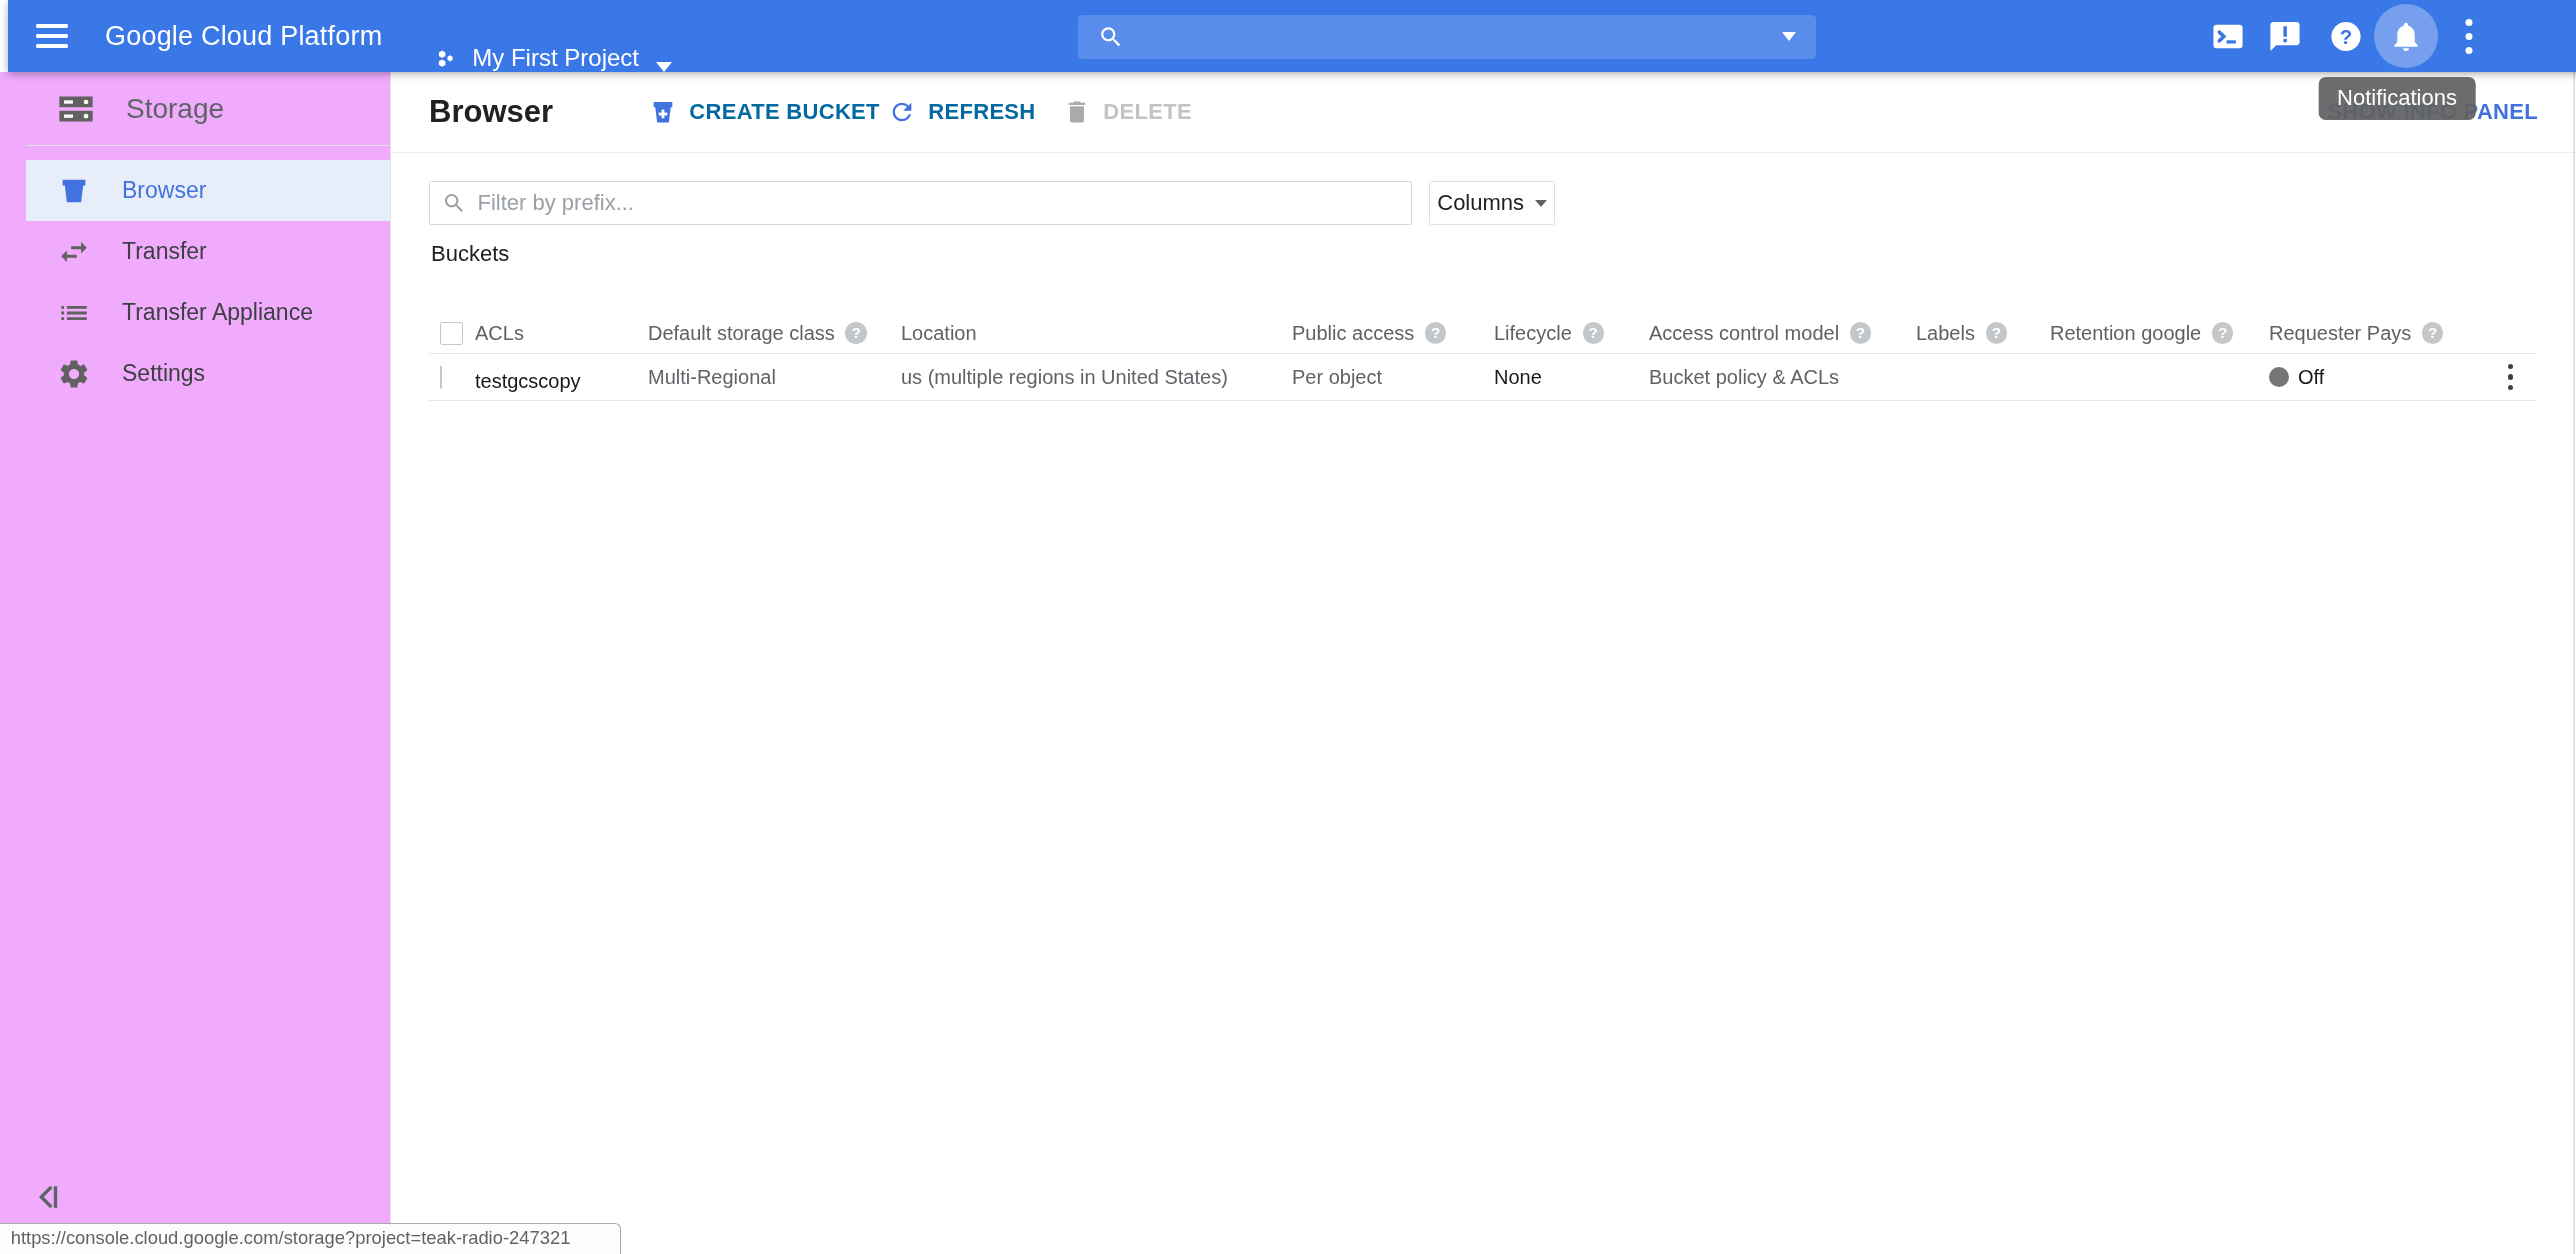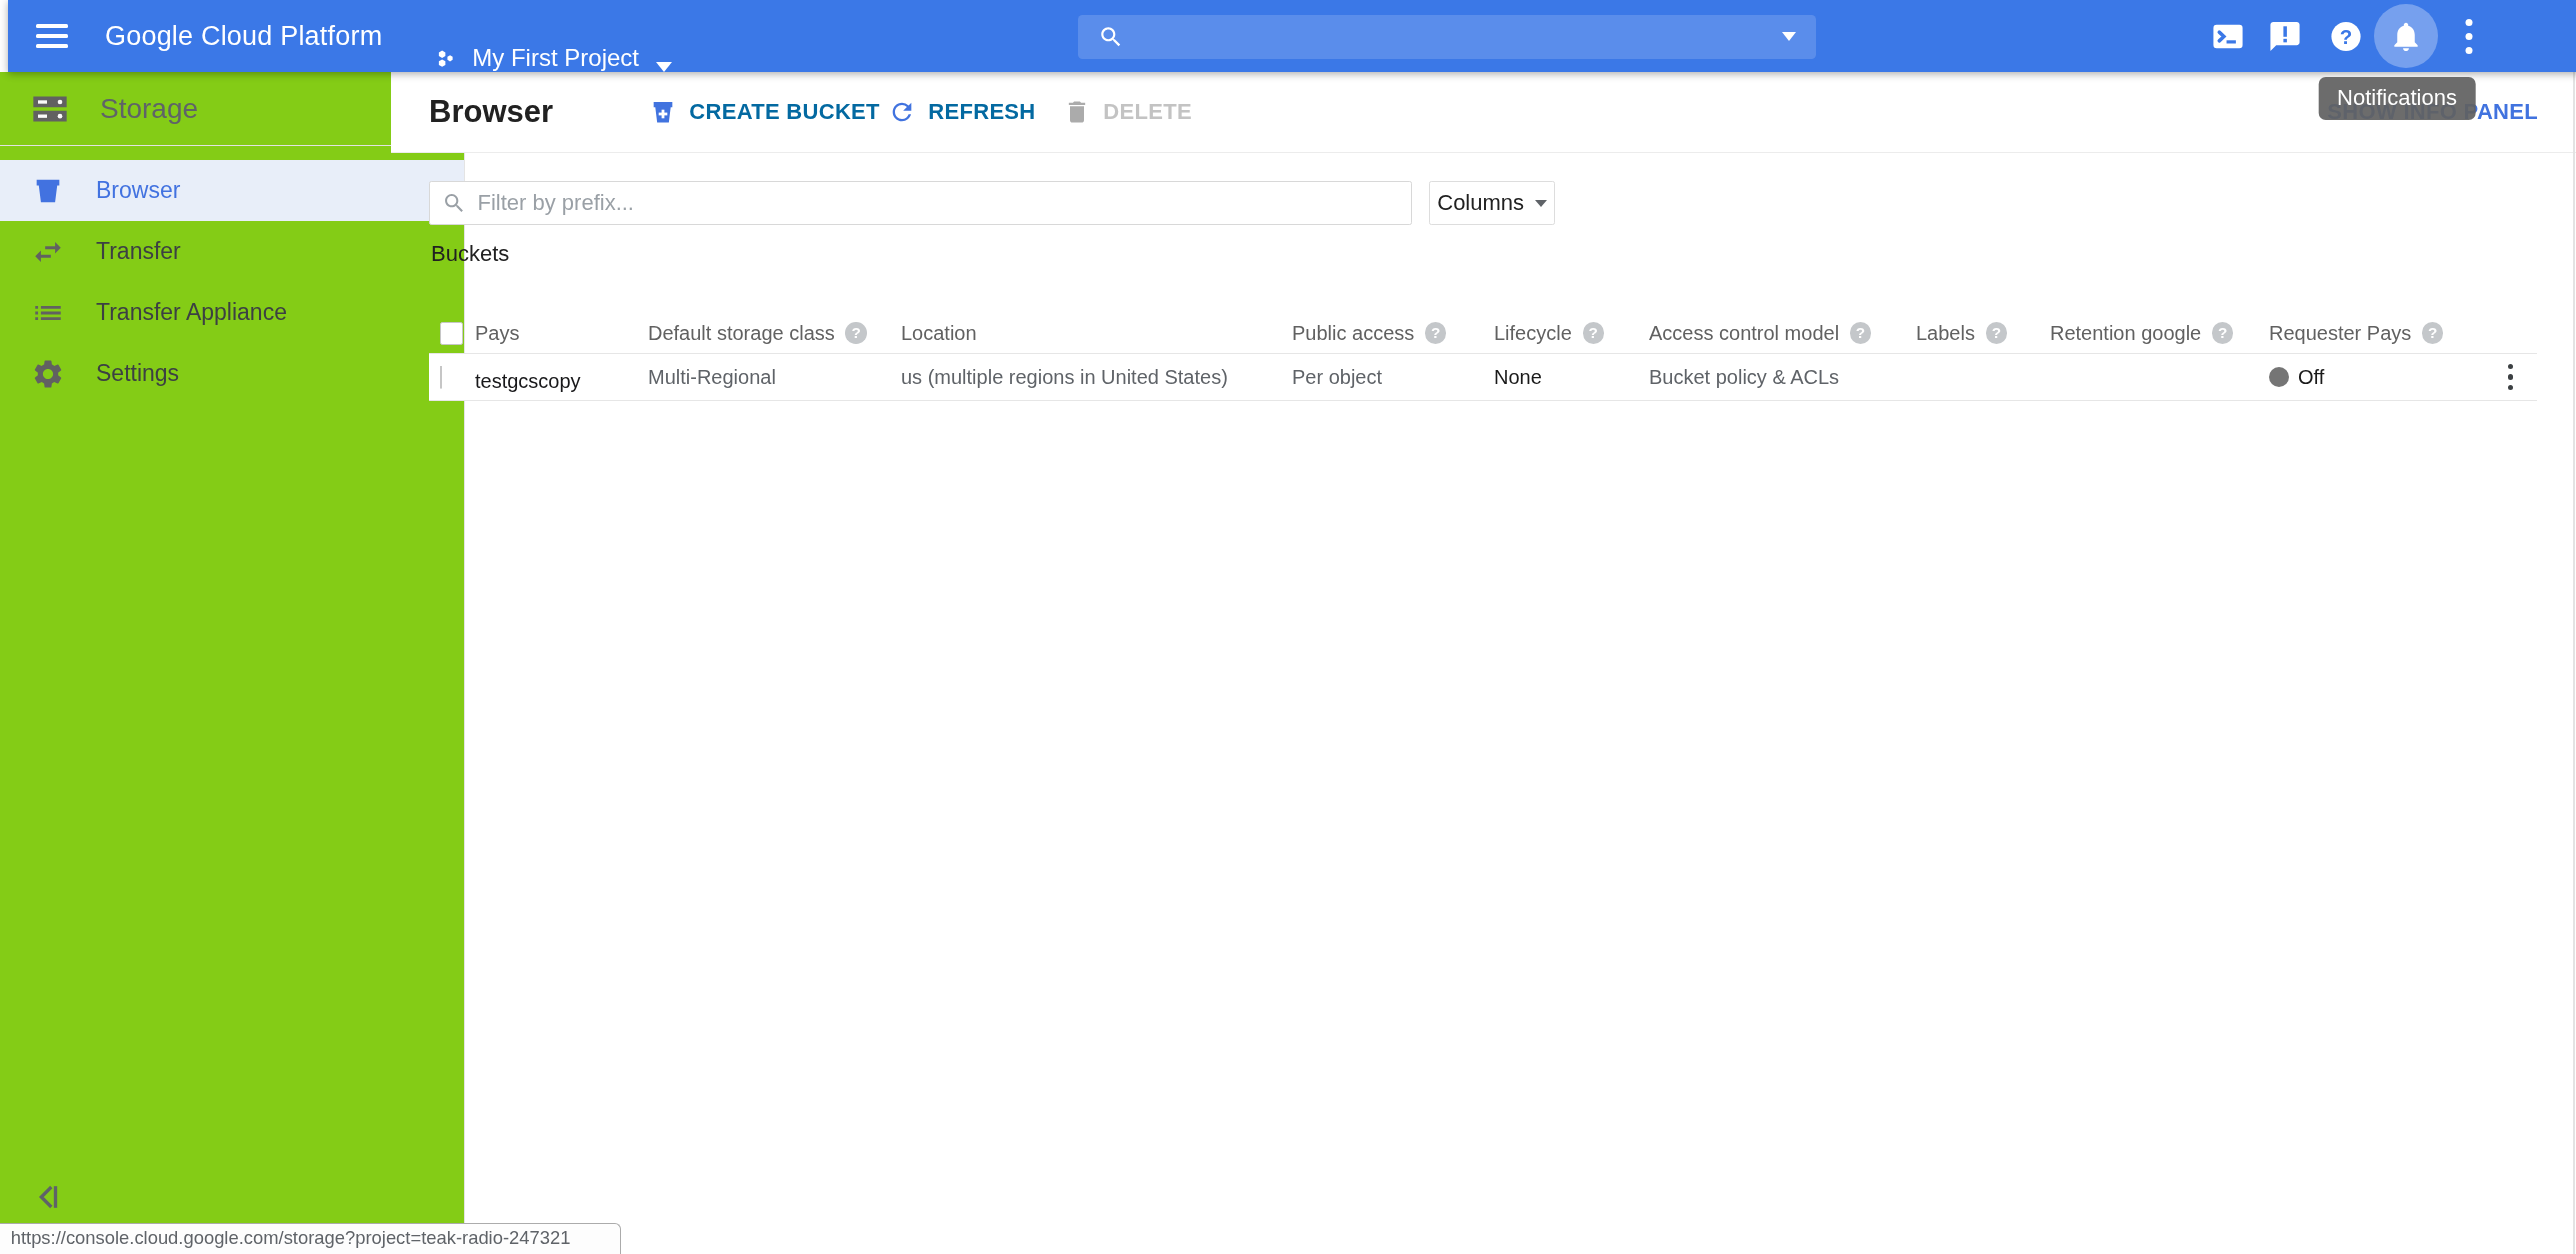--- a/index.html
+++ b/index.html
@@ -56,22 +56,22 @@
   .vdots i { width:7px; height:7px; border-radius:50%; background:#fff; }
   .avatar {
     position:absolute; left:2495px; top:11.5px; width:49px; height:49px; border-radius:50%;
     cursor:pointer; border:none;
     background:radial-gradient(circle at 36% 28%, #a8876b 0%, #7a5a42 30%, #46322a 62%, #241a14 100%);
     box-shadow:inset -4.6px -6.1px 10.7px rgba(0,0,0,0.45), inset 4.6px 6.1px 9.2px rgba(255,255,255,0.18);
   }
 
   
   .sidebar {
-    position:absolute; left:0; top:72px; width:465px; height:1182px;
-    background:#84cc16; border-right:1.5px solid #E4E4E4;
+    position:absolute; left:0; top:72px; width:391px; height:1182px;
+    background:#f0abfc; border-right:1.5px solid #E4E4E4;padding-left:26px;
   }
   .side-header {
     height:74px; display:flex; align-items:center; gap:26px; padding-left:26px;
     border-bottom:1.5px solid #E2E2E2;
   }
   .side-header svg { width:48px; height:40px; }
   .side-title { font-size:28px; color:#5f6368; }
   .side-nav { padding-top:14px; }
   .nav-item {
     height:61px; display:flex; align-items:center; gap:31px; padding-left:31px;
@@ -334,21 +334,21 @@
   <span class="caret"></span>
 </button>
 
 <div class="section-label">Buckets</div>
 
 <div class="thead bucket-grid">
   <div class="th">
       <span class="checkbox"></span>
     </div>
   <div class="th">
-      <span>Pays</span>
+      <span>ACLs</span>
     </div>
   <div class="th">
       <span>Default storage class</span>
       <span class="help-icon"></span>
     </div>
   <div class="th">
       <span>Location</span>
     </div>
   <div class="th">
       <span>Public access</span>

